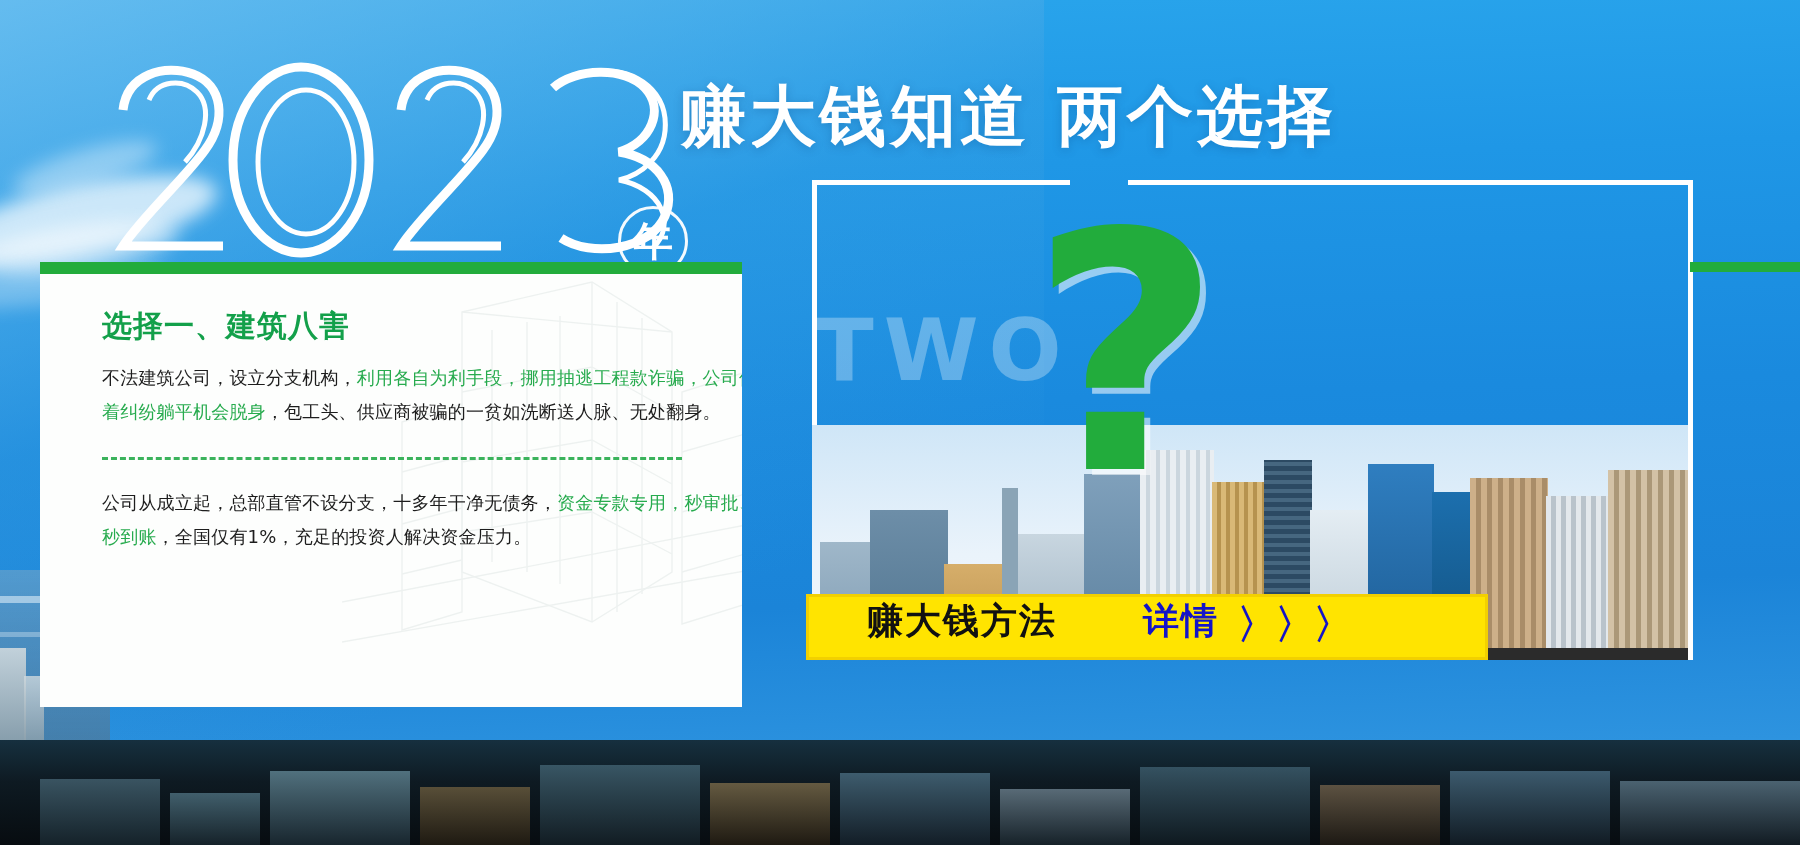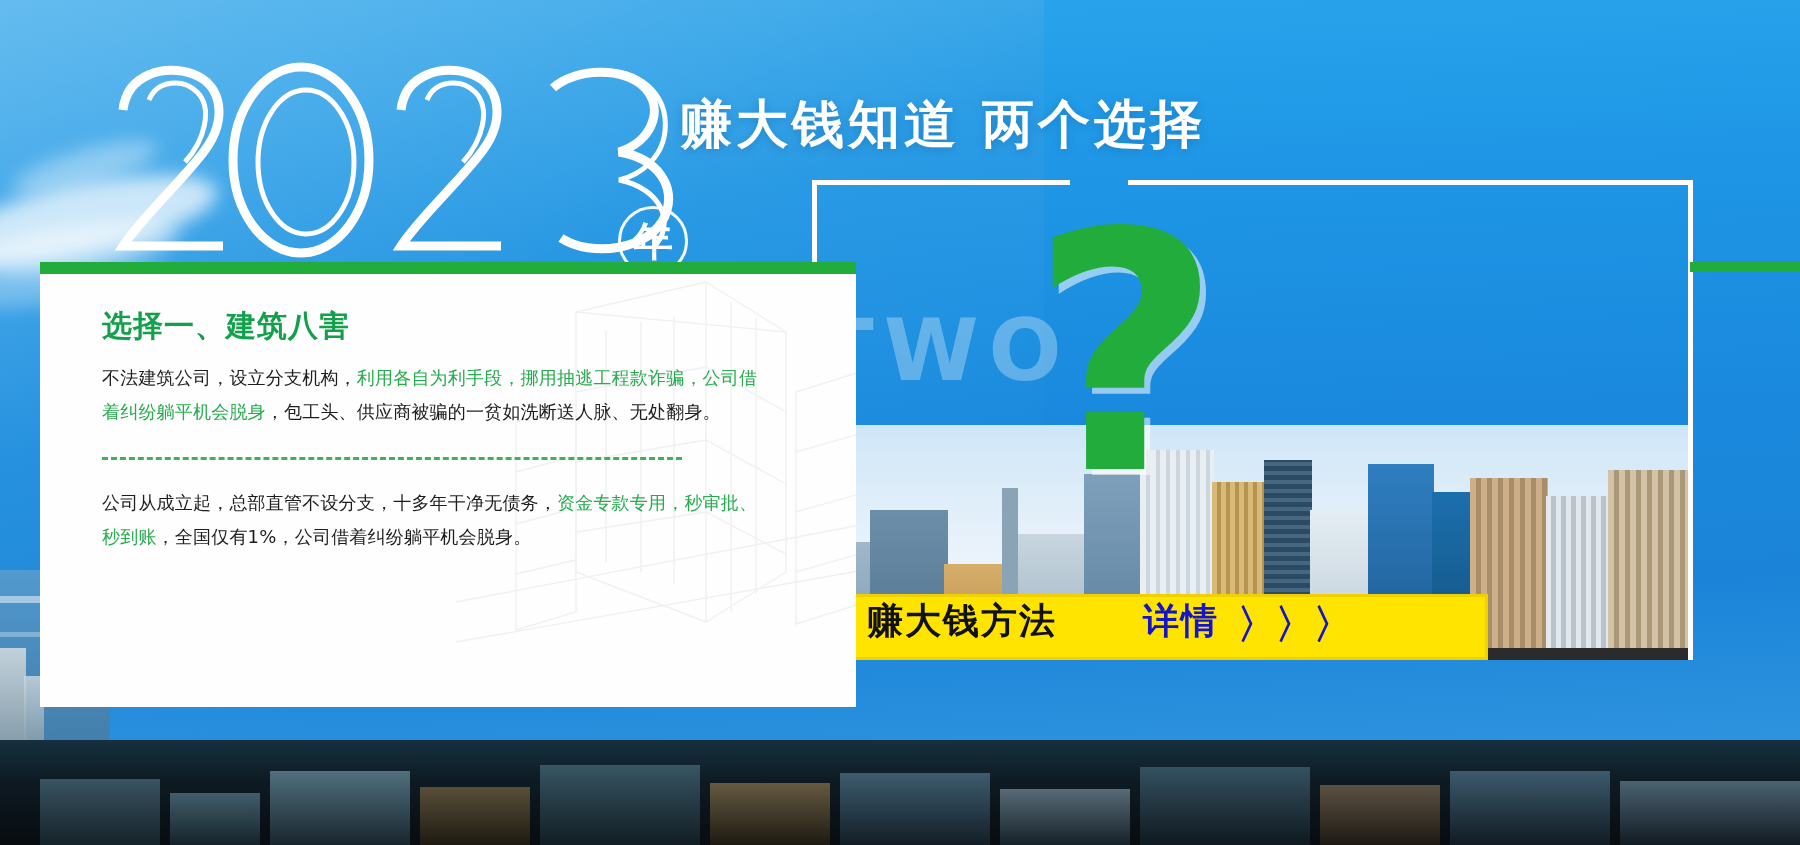--- a/index.html
+++ b/index.html
@@ -27,23 +27,23 @@
   
   .year-wrap{position:absolute;left:105px;top:58px;width:620px;height:205px;}
   .year-svg{position:absolute;left:0;top:0;}
   .year-suffix{position:absolute;left:505px;top:140px;width:86px;height:86px;
     display:flex;align-items:center;justify-content:center;color:#fff;font-size:40px;font-weight:700;
     font-family:"DejaVu Sans","Liberation Sans",sans-serif;}
   .year-suffix:before{content:"";position:absolute;left:8px;top:8px;right:8px;bottom:8px;
     border:3px solid rgba(255,255,255,.95);border-radius:50%;}
 
   
-  .headline{position:absolute;left:680px;top:72px;color:#fff;font-size:52px;font-weight:700;letter-spacing:4px;
+  .headline{position:absolute;left:680px;top:72px;color:#fff;font-size:66px;font-weight:700;letter-spacing:4px;
     white-space:nowrap;font-family:"DejaVu Sans","Liberation Sans",sans-serif;
-    text-shadow:0 2px 10px rgba(0,60,120,.25);margin-top:18px;}
+    text-shadow:0 2px 10px rgba(0,60,120,.25);}
 
   
   .hr-frame{position:absolute;border:5px solid #fff;}
   .hr-frame.left{left:812px;top:180px;width:253px;height:470px;border-right:none;}
   .hr-frame.right{left:1128px;top:180px;width:560px;height:470px;border-left:none;}
 
   
   .photo{position:absolute;left:812px;top:425px;width:876px;height:235px;overflow:hidden;}
   .photo .sky2{position:absolute;inset:0;background:linear-gradient(180deg,#cfe6f7 0%,#eaf3fb 55%,#f2f7fb 100%);}
   .bld{position:absolute;bottom:0;}
@@ -65,21 +65,21 @@
   .cta .t1{margin-left:58px;font-size:36px;font-weight:700;color:#111;letter-spacing:2px;
            font-family:"DejaVu Sans","Liberation Sans",sans-serif;}
   .cta .t2{margin-left:86px;font-size:36px;font-weight:700;color:#1414c8;letter-spacing:2px;
            font-family:"DejaVu Sans","Liberation Sans",sans-serif;}
   .cta .arrows{margin-left:18px;font-size:40px;font-weight:700;color:#1414c8;letter-spacing:-2px;}
 
   
   .green-stub{position:absolute;left:1690px;top:262px;width:110px;height:10px;background:#22ac3c;}
 
   
-  .card{position:absolute;left:40px;top:262px;width:816px;height:445px;background:#fdfefd;overflow:hidden;}
+  .card{position:absolute;left:40px;top:262px;width:702px;height:445px;background:#fdfefd;overflow:hidden;}
   .card-top{position:absolute;left:0;top:0;width:100%;height:12px;background:#22ac3c;}
   .card-bg{position:absolute;right:-20px;top:10px;width:420px;height:430px;opacity:.5;}
   .card-inner{position:absolute;left:62px;top:44px;right:20px;}
   .sec-title{color:#13a04a;font-size:30px;font-weight:700;letter-spacing:1px;margin:0 0 14px 0;
              font-family:"DejaVu Sans","Liberation Sans",sans-serif;}
   .sec-body{font-size:18px;line-height:34px;color:#1d1d1d;letter-spacing:.2px;width:672px;
             font-family:"DejaVu Sans","Liberation Sans",sans-serif;}
   .hl{color:#27ab4e;}
   .dashed{width:580px;height:0;border-top:3px dashed #3bb35c;margin:28px 0 26px 0;}
 
@@ -192,21 +192,21 @@
 
     <div class="card-inner">
       <h2 class="sec-title">选择一、建筑八害</h2>
       <div class="sec-body">
         <span>不法建筑公司，设立分支机构，</span><span class="hl">利用各自为利手段，挪用抽逃工程款</span><span class="hl">诈骗，公司借着纠纷躺平机会脱身</span><span>，包工头、供应商被骗的一贫如洗</span><span>断送人脉、无处翻身。</span>
       </div>
 
       <div class="dashed"></div>
 
       <div class="sec-body">
-        <span>公司从成立起，总部直管不设分支，十多年干净无债务，</span><span class="hl">资金专款专</span><span class="hl">用，秒审批、秒到账</span><span>，全国仅有1%，公司借着纠纷躺平机会脱身。</span>
+        <span>公司从成立起，总部直管不设分支，十多年干净无债务，</span><span class="hl">资金专款专</span><span class="hl">用，秒审批、秒到账</span><span>，全国仅有1%，充足的投资人解决资金压力。</span>
       </div>
     </div>
   </div>
 
   <div class="bottom">
     <div class="refl"></div>
     <div class="bstrip" style="left:40px;width:120px;height:66px;background:linear-gradient(180deg,#3e5a68,#16242c);opacity:.9;"></div>
     <div class="bstrip" style="left:170px;width:90px;height:52px;background:linear-gradient(180deg,#4a6b79,#18262e);opacity:.85;"></div>
     <div class="bstrip" style="left:270px;width:140px;height:74px;background:linear-gradient(180deg,#5c7f8d,#1b2a33);opacity:.85;"></div>
     <div class="bstrip" style="left:420px;width:110px;height:58px;background:linear-gradient(180deg,#6b5c3e,#241d12);opacity:.8;"></div>

